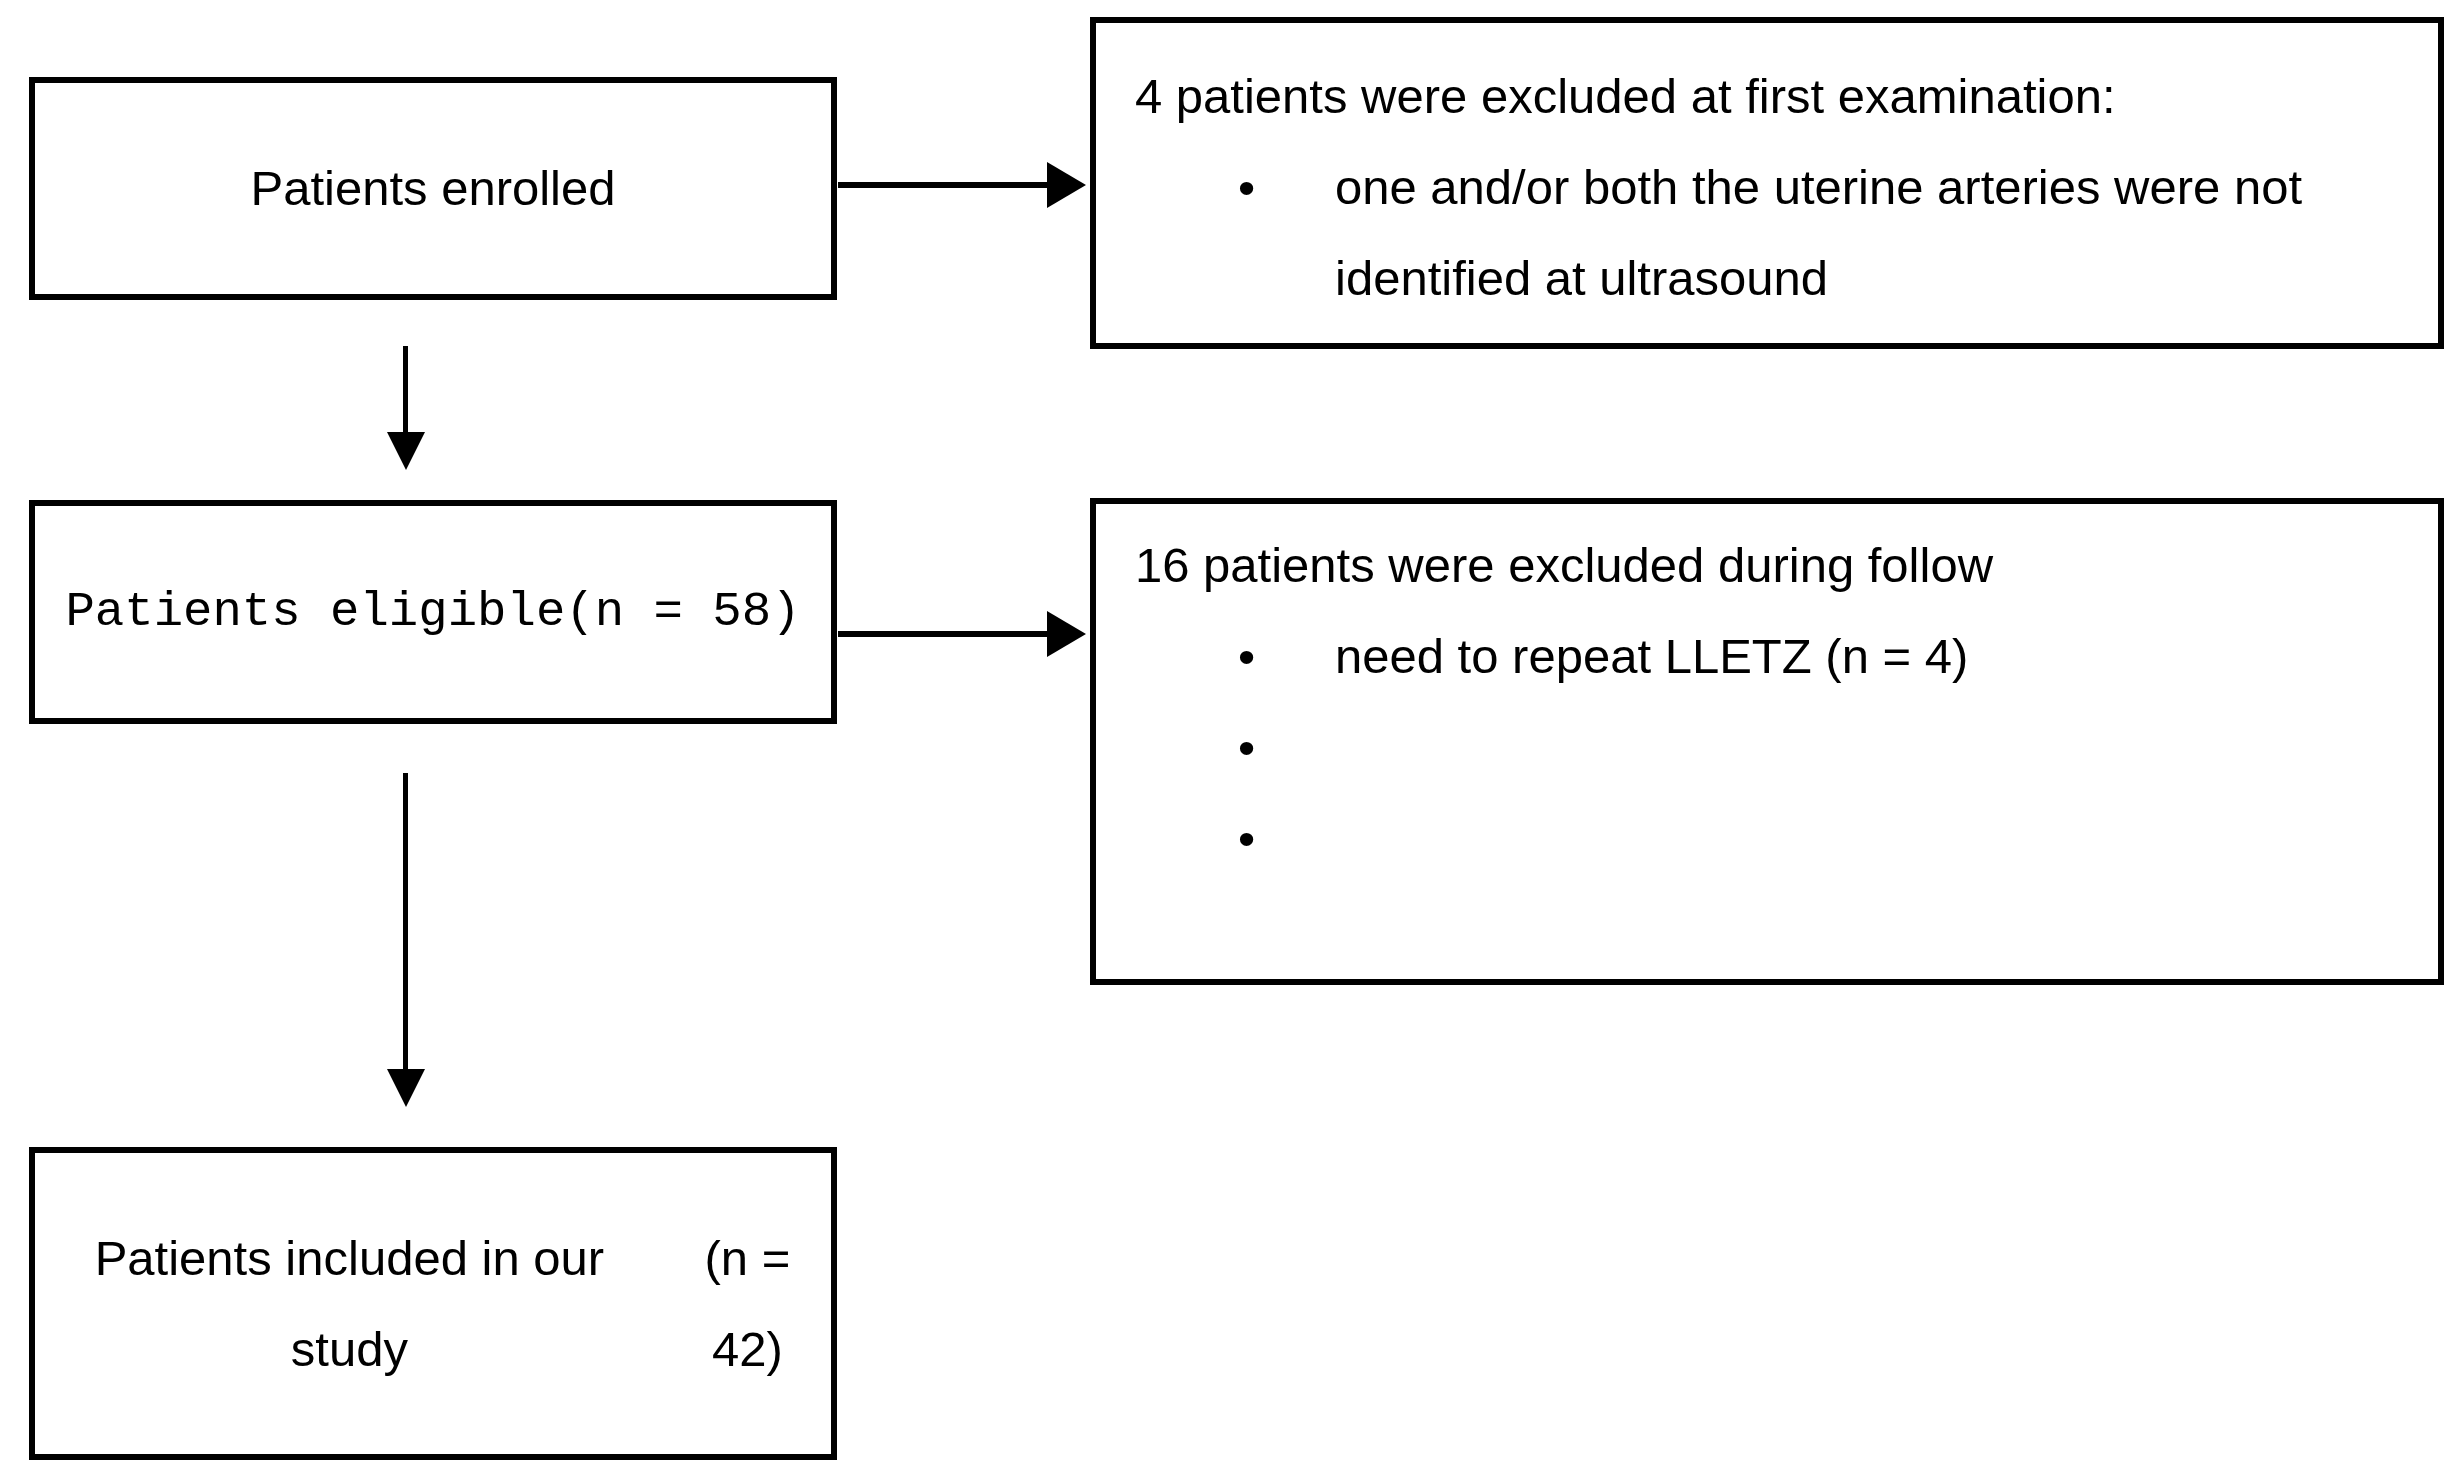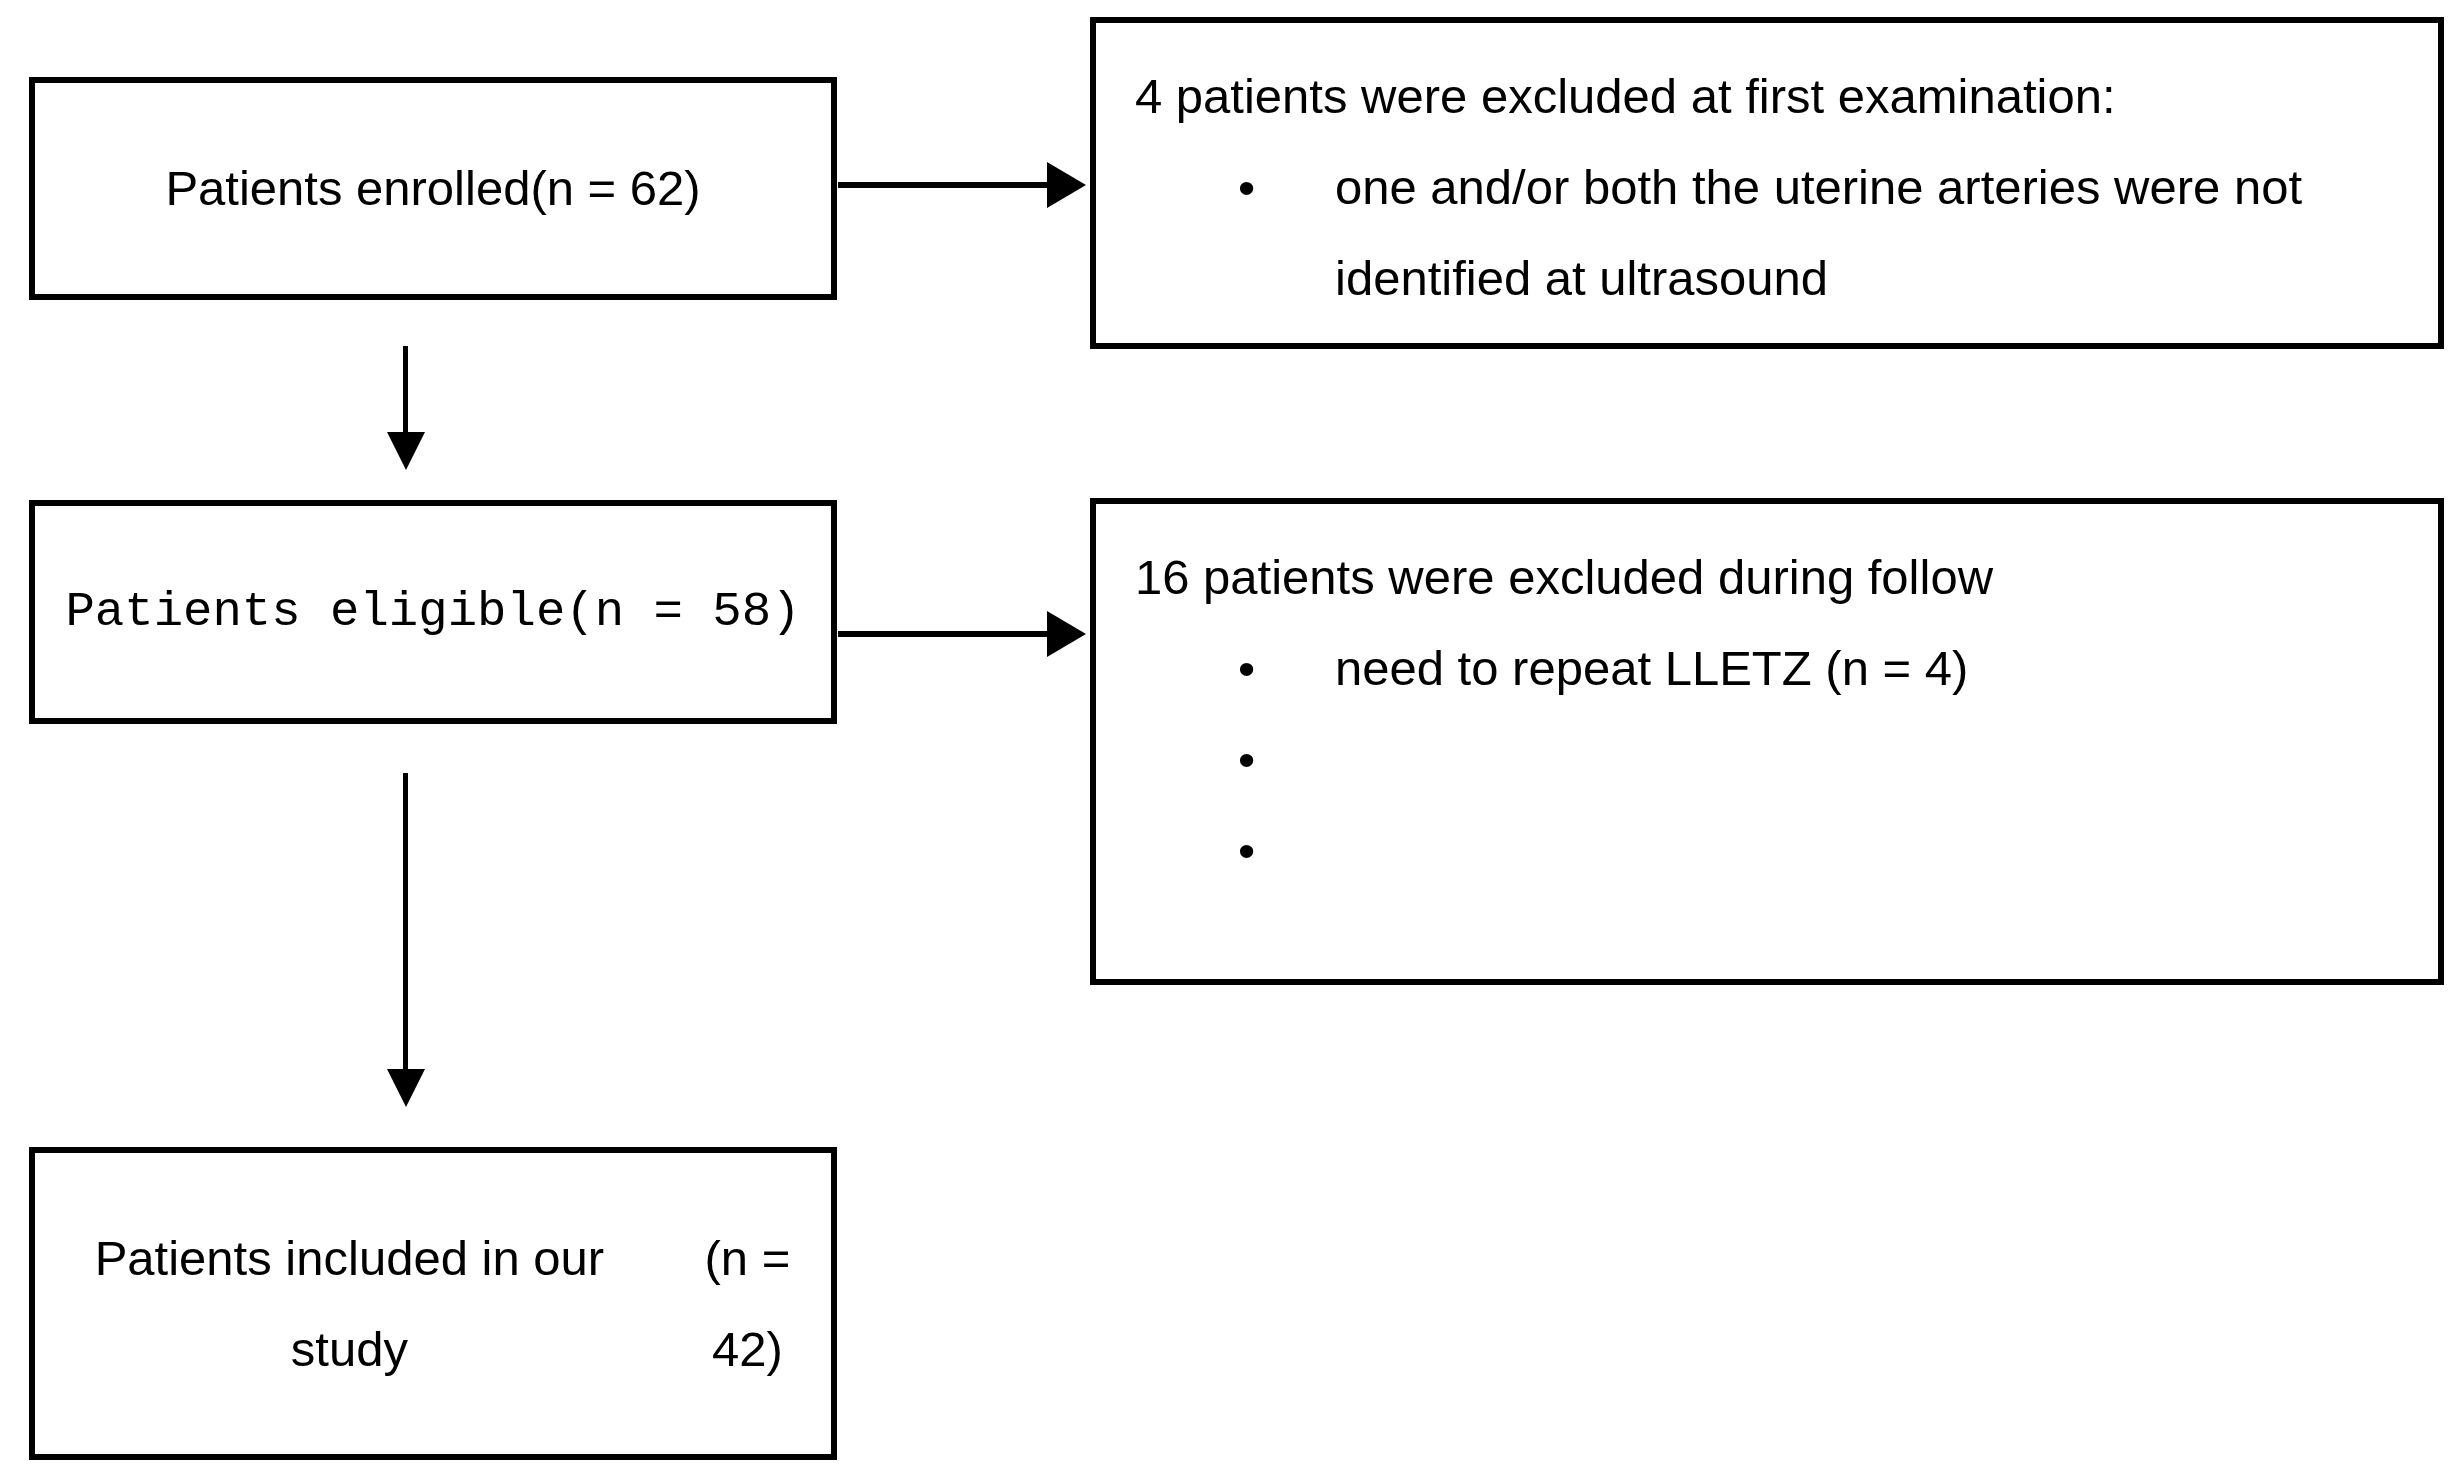--- a/index.html
+++ b/index.html
@@ -23,21 +23,21 @@
   .centered {
     display: flex;
     flex-direction: row;
     justify-content: center;
     align-items: center;
     text-align: center;
   }
   #box-enrolled          { left: 29px;   top: 77px;  width: 808px; height: 223px; }
   #box-excluded-first    { left: 1090px; top: 17.4px;   width: 1354px; height: 332px; padding: 28px 28px 10px 39px; }
   #box-eligible          { left: 29px;   top: 500px;  width: 808px; height: 224px; font-family: Liberation Mono, monospace; }
-  #box-excluded-followup { left: 1090px; top: 498px;  width: 1354px; height: 487px; padding: 28px 28px 0 39px; }
+  #box-excluded-followup { left: 1090px; top: 498px;  width: 1354px; height: 487px; padding: 16px 28px 0 39px; }
   #box-included          { left: 29px;   top: 1147px; width: 808px; height: 313px; }
 
   .bullet-item { display: flex; align-items: flex-start; }
   .bullet-dot  { flex: 0 0 97px; margin-left: 103px; }
   .bullet-text { flex: 0 1 auto; max-width: 1017px; }
 
   .arrow { position: absolute; }
   .arrow-right { display: flex; align-items: center; }
   .shaft-h { width: 209px; height: 5.6px; background: var(--stroke, #000000); }
   .head-right {
@@ -61,21 +61,20 @@
   #arrow-down-2  { left: 386px;  top: 773px; }
   #arrow-down-2 .shaft-v { height: 296px; }
 </style>
 </head>
 <body>
 
 <div class="canvas">
 
   <div class="node centered" id="box-enrolled">
     <div class="line">Patients enrolled</div>
-    <div class="line">(n = 62)</div>
   </div>
 
   <div class="node" id="box-excluded-first">
     <div class="line">4 patients were excluded at first examination:</div>
     <div class="bullet-item">
       <span class="bullet-dot">•</span>
       <span class="bullet-text">one and/or both the uterine arteries were not identified at ultrasound</span>
     </div>
   </div>
 

